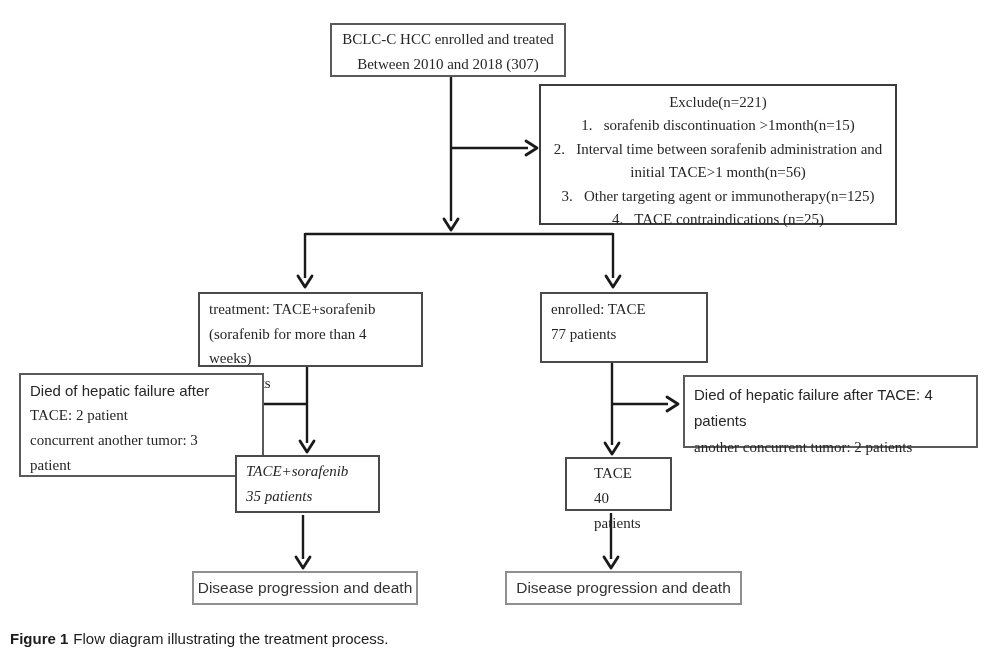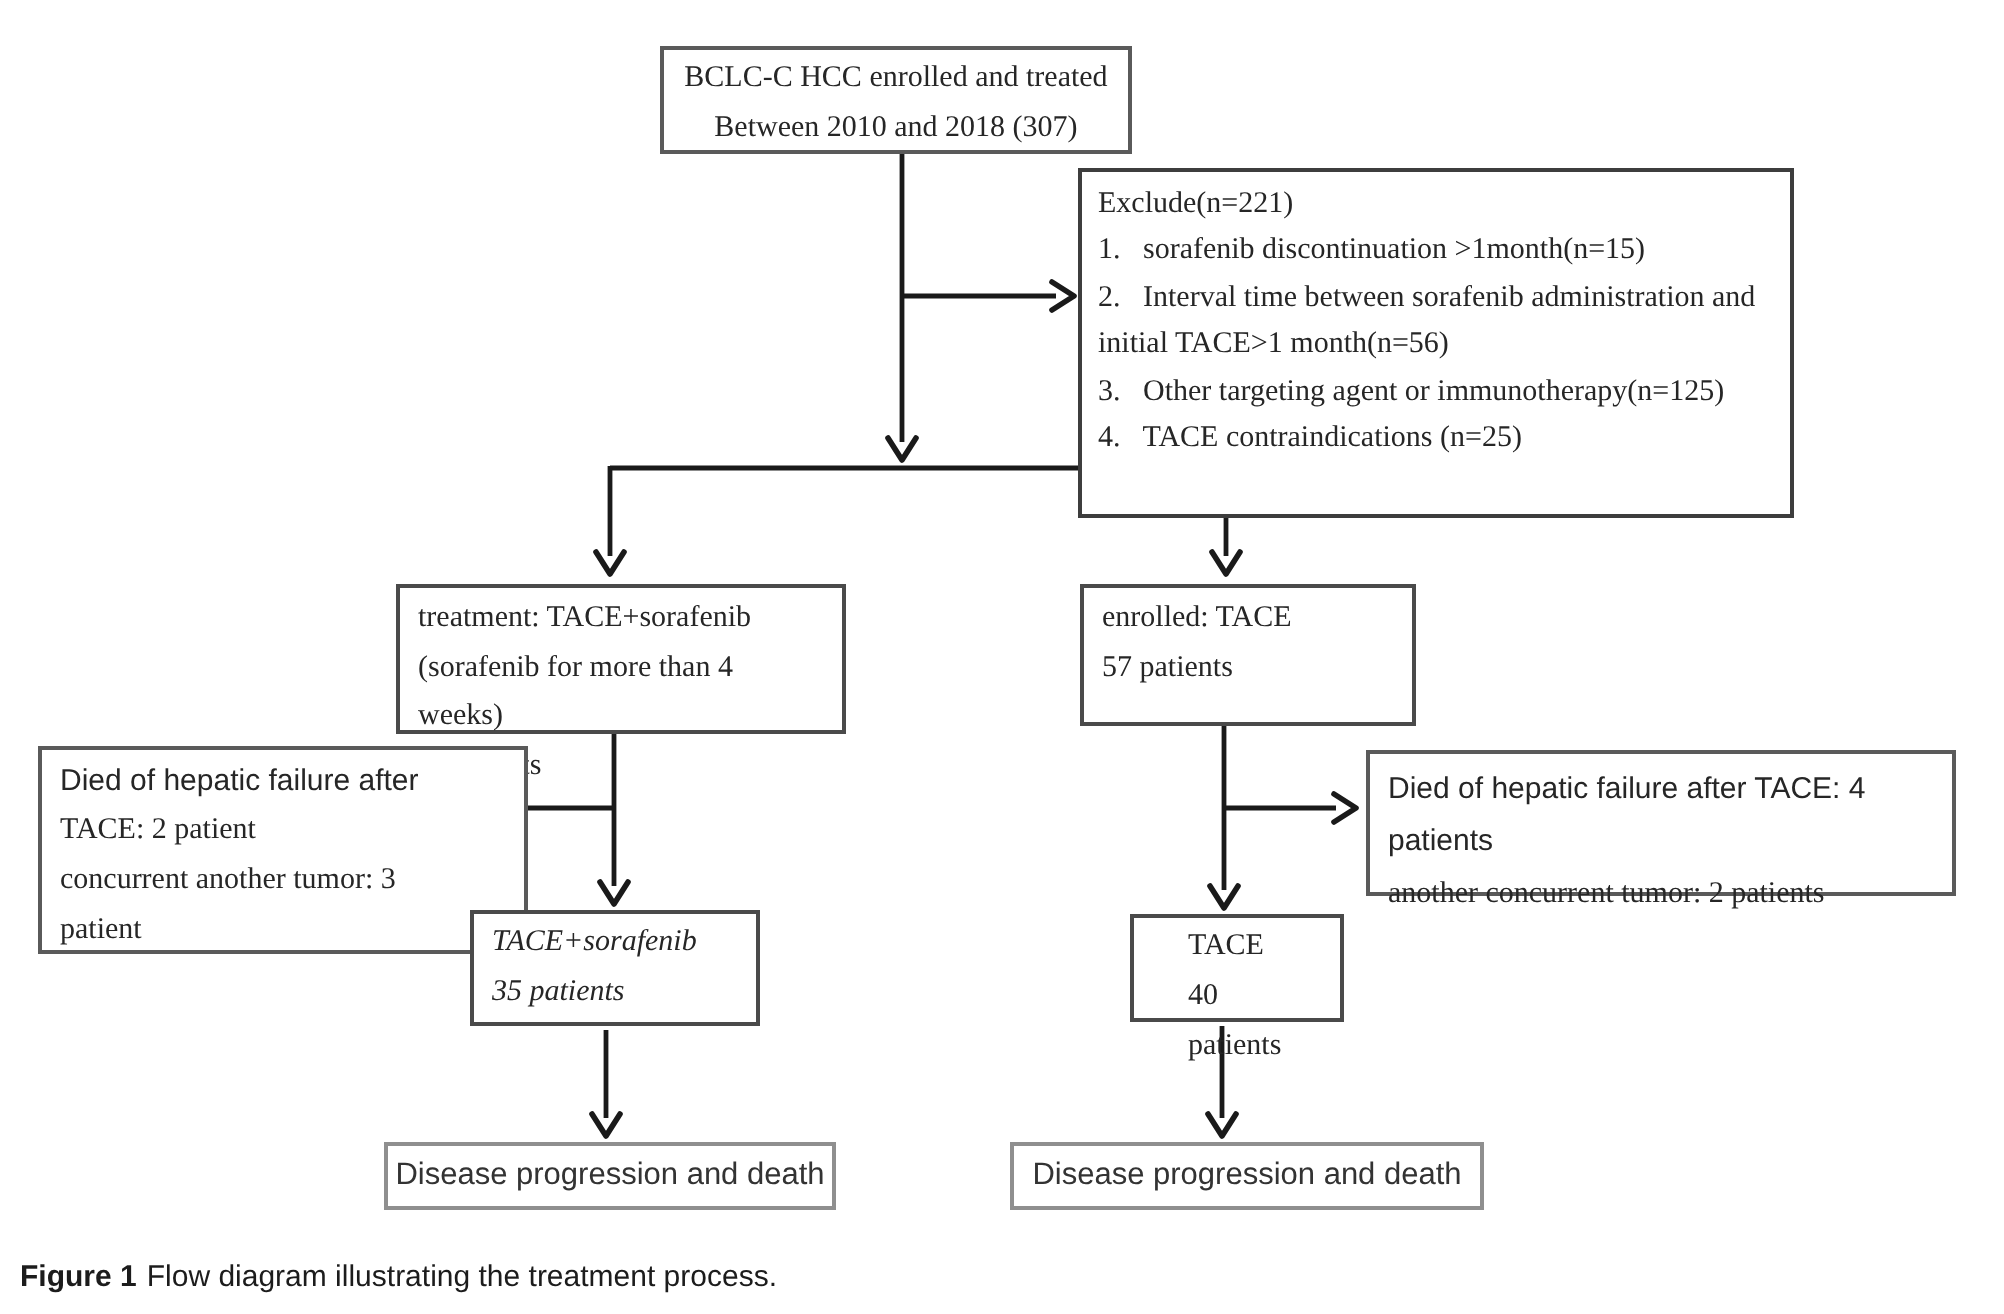--- a/index.html
+++ b/index.html
@@ -5,21 +5,21 @@
   html,body{margin:0;padding:0;background:#ffffff;}
   .canvas{position:relative;width:1002px;height:657px;background:#ffffff;overflow:hidden;
           font-family:"Liberation Serif", serif;color:#262626;}
   .connectors{position:absolute;left:0;top:0;width:1002px;height:657px;}
   .box{position:absolute;box-sizing:border-box;border:2px solid #4a4a4a;background:#ffffff;
        font-size:15px;color:#262626;}
   .box .line{white-space:pre-wrap;}
   .serif{font-family:"Liberation Serif", serif;}
   .sans{font-family:"Liberation Sans", sans-serif;}
   .b-enrolled{left:330px;top:23px;width:236px;height:54px;text-align:center;line-height:25px;padding-top:2px;border-color:#5a5a5a;}
-  .b-exclude{left:539px;top:84px;width:358px;height:175px;padding:5px 8px;line-height:23.4px;border-color:#3d3d3d;}
+  .b-exclude{left:539px;top:84px;width:358px;height:141px;padding:5px 8px;line-height:23.4px;border-color:#3d3d3d;text-align:center;}
   .b-treat-left{left:198px;top:292px;width:225px;height:75px;padding:3px 9px;line-height:24.5px;}
   .b-treat-right{left:540px;top:292px;width:168px;height:71px;padding:3px 9px;line-height:25px;}
   .b-died-left{left:19px;top:373px;width:245px;height:104px;padding:3px 9px;line-height:25px;border-color:#5a5a5a;}
   .b-died-right{left:683px;top:375px;width:295px;height:73px;padding:5px 9px;line-height:26px;border-color:#5a5a5a;}
   .b-tace-sor{left:235px;top:455px;width:145px;height:58px;padding:2px 9px;line-height:25px;font-style:italic;}
   .b-tace{left:565px;top:457px;width:107px;height:54px;padding:2px 27px;line-height:25px;}
   .b-outcome-left{left:192px;top:571px;width:226px;height:34px;border-color:#8f8f8f;
       text-align:center;line-height:30px;font-size:15.5px;color:#333;}
   .b-outcome-right{left:505px;top:571px;width:237px;height:34px;border-color:#8f8f8f;
       text-align:center;line-height:30px;font-size:15.5px;color:#333;}
@@ -79,21 +79,21 @@
   </div>
 
   <div class="box serif b-treat-left">
     <div class="line">treatment: TACE+sorafenib</div>
     <div class="line">(sorafenib for more than 4 weeks)</div>
     <div class="line">40patients</div>
   </div>
 
   <div class="box serif b-treat-right">
     <div class="line">enrolled: TACE</div>
-    <div class="line">57 patients</div>
+    <div class="line">77 patients</div>
   </div>
 
   <div class="box serif b-died-left">
     <div class="line sans">Died of hepatic failure after</div>
     <div class="line">TACE: 2 patient</div>
     <div class="line">concurrent another tumor: 3</div>
     <div class="line">patient</div>
   </div>
 
   <div class="box serif b-died-right">

